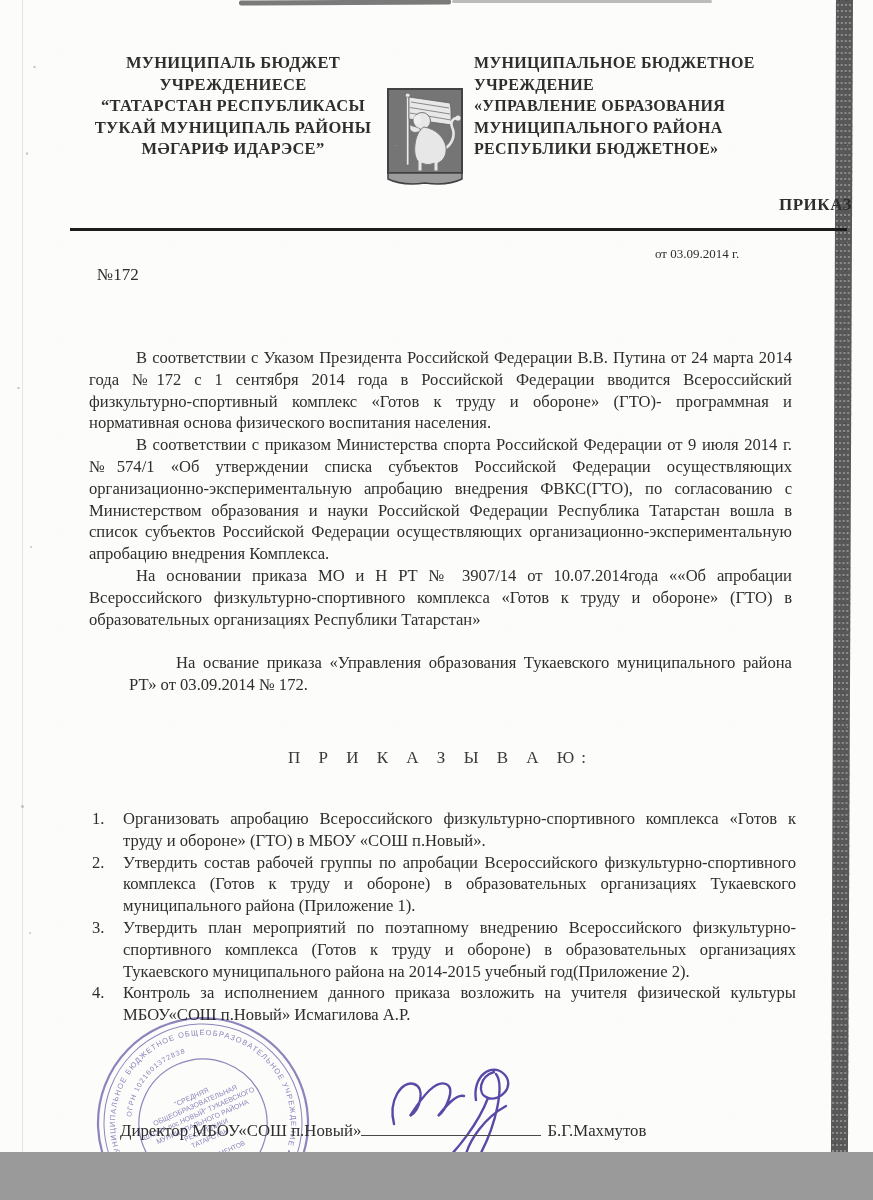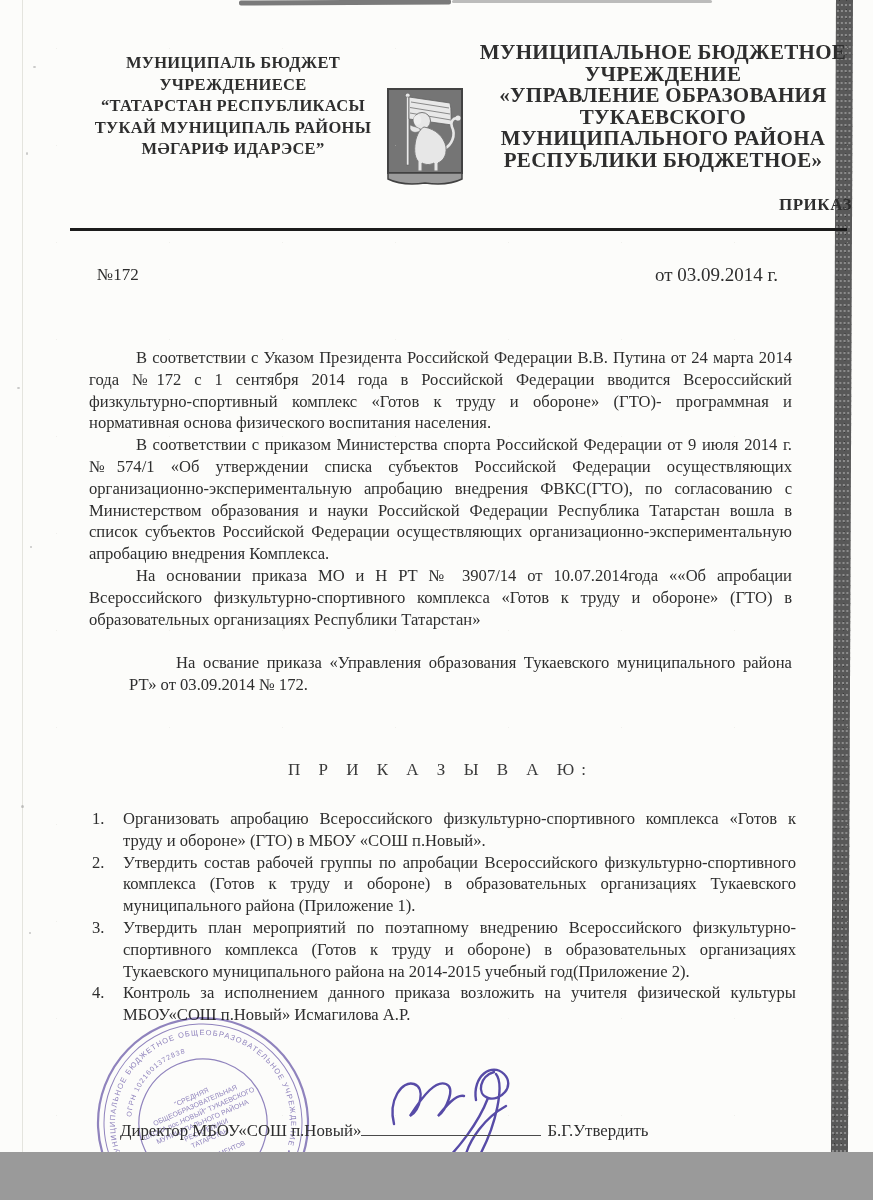--- a/index.html
+++ b/index.html
@@ -25,36 +25,36 @@
     background-size:4px 6px,7px 9px;
     transform:rotate(.25deg);transform-origin:top center;
   }
   .scan-smudge-a{position:absolute;left:239px;top:0;width:212px;height:5px;background:#4f4f4f;opacity:.75;border-radius:2px;transform:rotate(-.3deg);}
   .scan-smudge-b{position:absolute;left:452px;top:0;width:260px;height:3px;background:#6e6e6e;opacity:.45;border-radius:2px;}
   .fold-line{position:absolute;left:22px;top:0;width:1px;height:1200px;background:#e4e4de;}
   .speck{position:absolute;background:#9a9a9a;border-radius:50%;opacity:.55;}
   
   .header-left{position:absolute;left:76px;top:52px;width:314px;text-align:center;
     font-weight:bold;font-size:16.5px;line-height:21.5px;letter-spacing:.3px;}
-  .header-right{position:absolute;left:474px;top:42px;width:378px;text-align:center;
-    font-weight:bold;font-size:21px;line-height:21.5px;letter-spacing:.3px;}
+  .header-right{position:absolute;left:474px;top:52px;width:378px;
+    font-weight:bold;font-size:16px;line-height:21.5px;letter-spacing:.3px;}
   .doc-type-left{position:absolute;left:76px;top:195px;width:314px;text-align:center;font-weight:bold;font-size:17px;letter-spacing:.5px;}
   .doc-type-right{position:absolute;left:474px;top:195px;width:378px;text-align:right;font-weight:bold;font-size:17px;letter-spacing:.5px;}
   .emblem{position:absolute;left:386px;top:87px;width:78px;height:102px;filter:contrast(.95);}
   .header-rule{position:absolute;left:70px;top:228px;width:777px;height:3px;background:#1c1c1c;}
   
   .order-number{position:absolute;left:97px;top:265px;font-size:17px;}
-  .order-date{position:absolute;left:655px;top:264px;font-size:19px;}
+  .order-date{position:absolute;left:655px;top:246px;font-size:13px;}
   
   .body-text{position:absolute;left:89px;top:347px;width:703px;
     font-size:16.6px;line-height:21.8px;text-align:justify;}
   .body-text p{margin:0;text-indent:47px;}
   .body-text p.gap{margin-top:22px;margin-left:40px;}
   .resolution-heading{position:absolute;left:89px;top:748px;width:703px;text-align:center;
-    font-size:17px;letter-spacing:7px;color:#3a3a3a;margin-top:12px;}
+    font-size:17px;letter-spacing:7px;color:#3a3a3a;}
   
   .order-list{position:absolute;left:90px;top:808px;width:706px;font-size:16.6px;line-height:21.8px;}
   .order-item{display:flex;}
   .item-number{flex:none;width:31px;padding-left:2px;}
   .item-text{flex:1;text-align:justify;}
   
   .stamp{position:absolute;left:88px;top:1008px;width:230px;height:230px;
     opacity:.85;filter:blur(.3px);mix-blend-mode:multiply;}
   .stamp text{font-family:"Liberation Sans","DejaVu Sans",sans-serif;}
   .signature-row{position:absolute;left:120px;top:1121px;font-size:16.8px;white-space:nowrap;}
@@ -84,21 +84,20 @@
     <div>УЧРЕЖДЕНИЕСЕ</div>
     <div>“ТАТАРСТАН РЕСПУБЛИКАСЫ</div>
     <div>ТУКАЙ МУНИЦИПАЛЬ РАЙОНЫ</div>
     <div>МӘГАРИФ ИДАРЭСЕ”</div>
   </div>
 
   <div class="header-right">
     <div>МУНИЦИПАЛЬНОЕ БЮДЖЕТНОЕ</div>
     <div>УЧРЕЖДЕНИЕ</div>
     <div>«УПРАВЛЕНИЕ ОБРАЗОВАНИЯ</div>
-    <div>ТУКАЕВСКОГО</div>
     <div>МУНИЦИПАЛЬНОГО РАЙОНА</div>
     <div>РЕСПУБЛИКИ БЮДЖЕТНОЕ»</div>
   </div>
 
   <svg class="emblem" viewBox="0 0 78 102">
     <rect x="2" y="2" width="74" height="84" fill="#747474" stroke="#3f3f3f" stroke-width="2"></rect>
     <path d="M2,86 L76,86 L76,92 Q62,99 39,96 Q16,99 2,92 Z" fill="#9c9c9c" stroke="#3f3f3f" stroke-width="1.5"></path>
 
     <circle cx="21.7" cy="8.5" r="2" fill="#eeeeee"></circle>
     <rect x="20.5" y="10" width="2.4" height="68" fill="#efefef" stroke="#5f5f5f" stroke-width=".5"></rect>
@@ -180,18 +179,18 @@
   <svg class="autograph" viewBox="0 0 150 128">
     <g fill="none" stroke="#4a3da0" stroke-width="2.4" stroke-linecap="round" opacity=".92">
       <path d="M6,72 C0,48 14,28 26,32 C38,36 32,58 22,64 C36,42 48,28 58,32 C68,36 58,58 50,64 C58,54 68,42 76,44"></path>
       <path d="M88,48 C84,24 104,10 116,22 C128,34 112,50 100,46 C88,42 92,24 106,20"></path>
       <path d="M108,22 C116,32 110,72 88,110 C82,120 74,116 78,102 C82,88 96,66 118,54"></path>
       <path d="M100,46 C90,72 70,97 52,114"></path>
     </g>
   </svg>
 
   <div class="signature-row">
-    <span>Директор МБОУ«СОШ п.Новый»</span><span class="signature-line"></span><span class="signer-name">Б.Г.Утвердить</span>
+    <span>Директор МБОУ«СОШ п.Новый»</span><span class="signature-line"></span><span class="signer-name">Б.Г.Махмутов</span>
   </div>
 
   <div class="bottom-shadow-line"></div>
 
 </div>
 
 </body></html>

